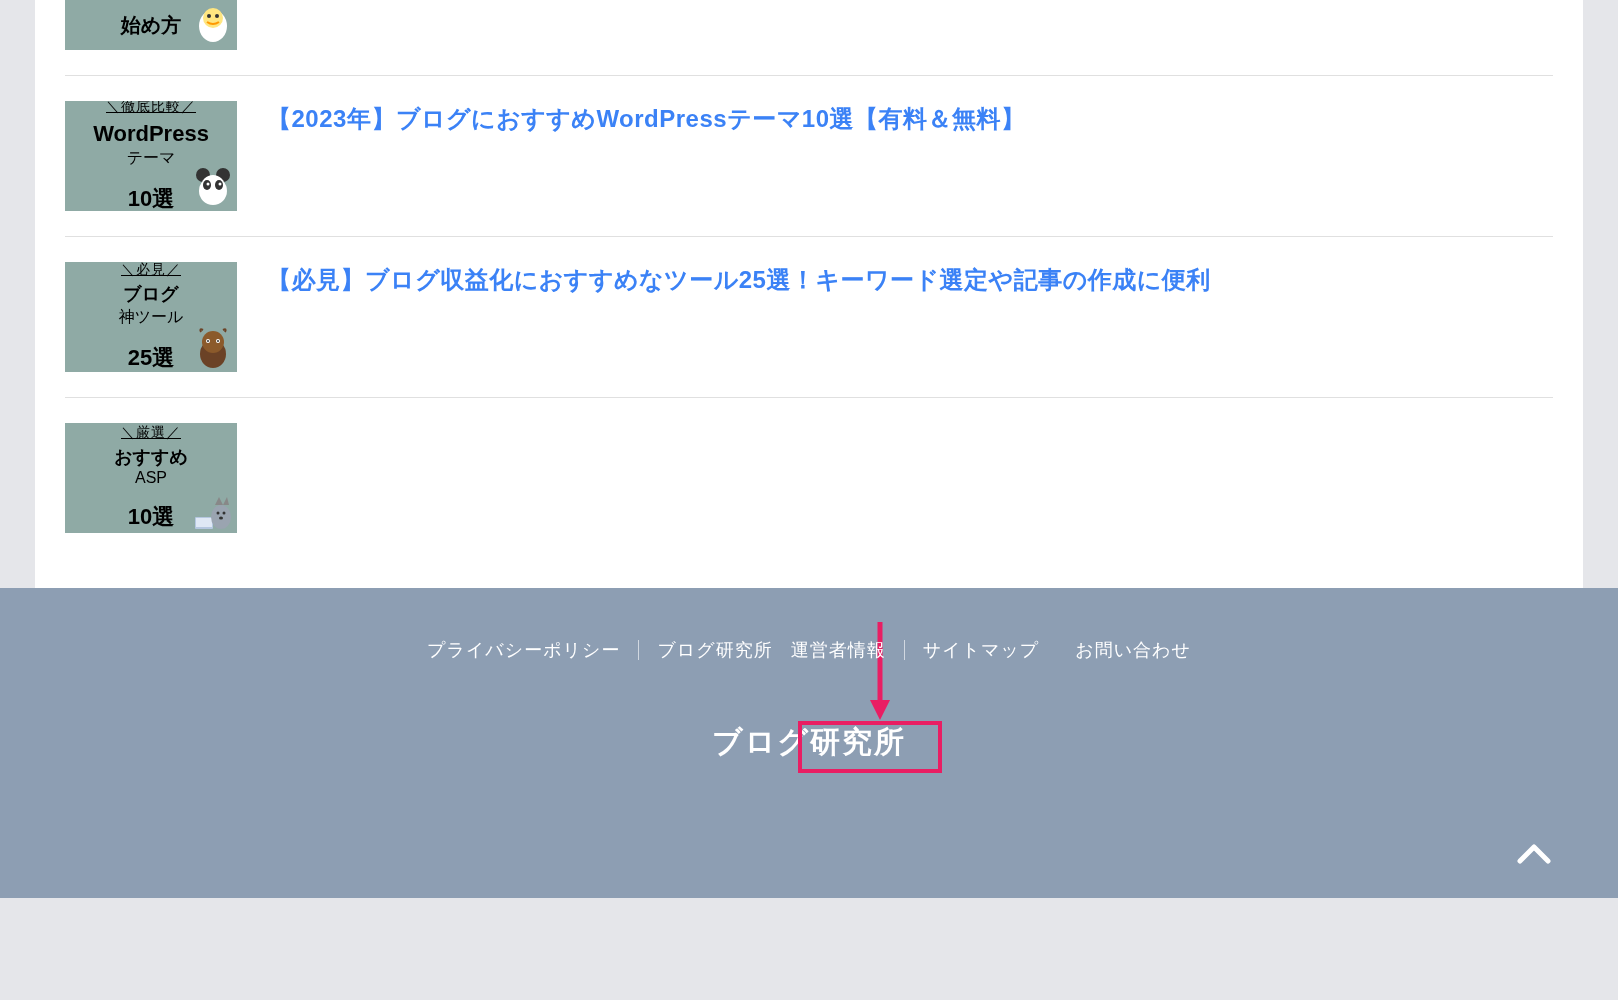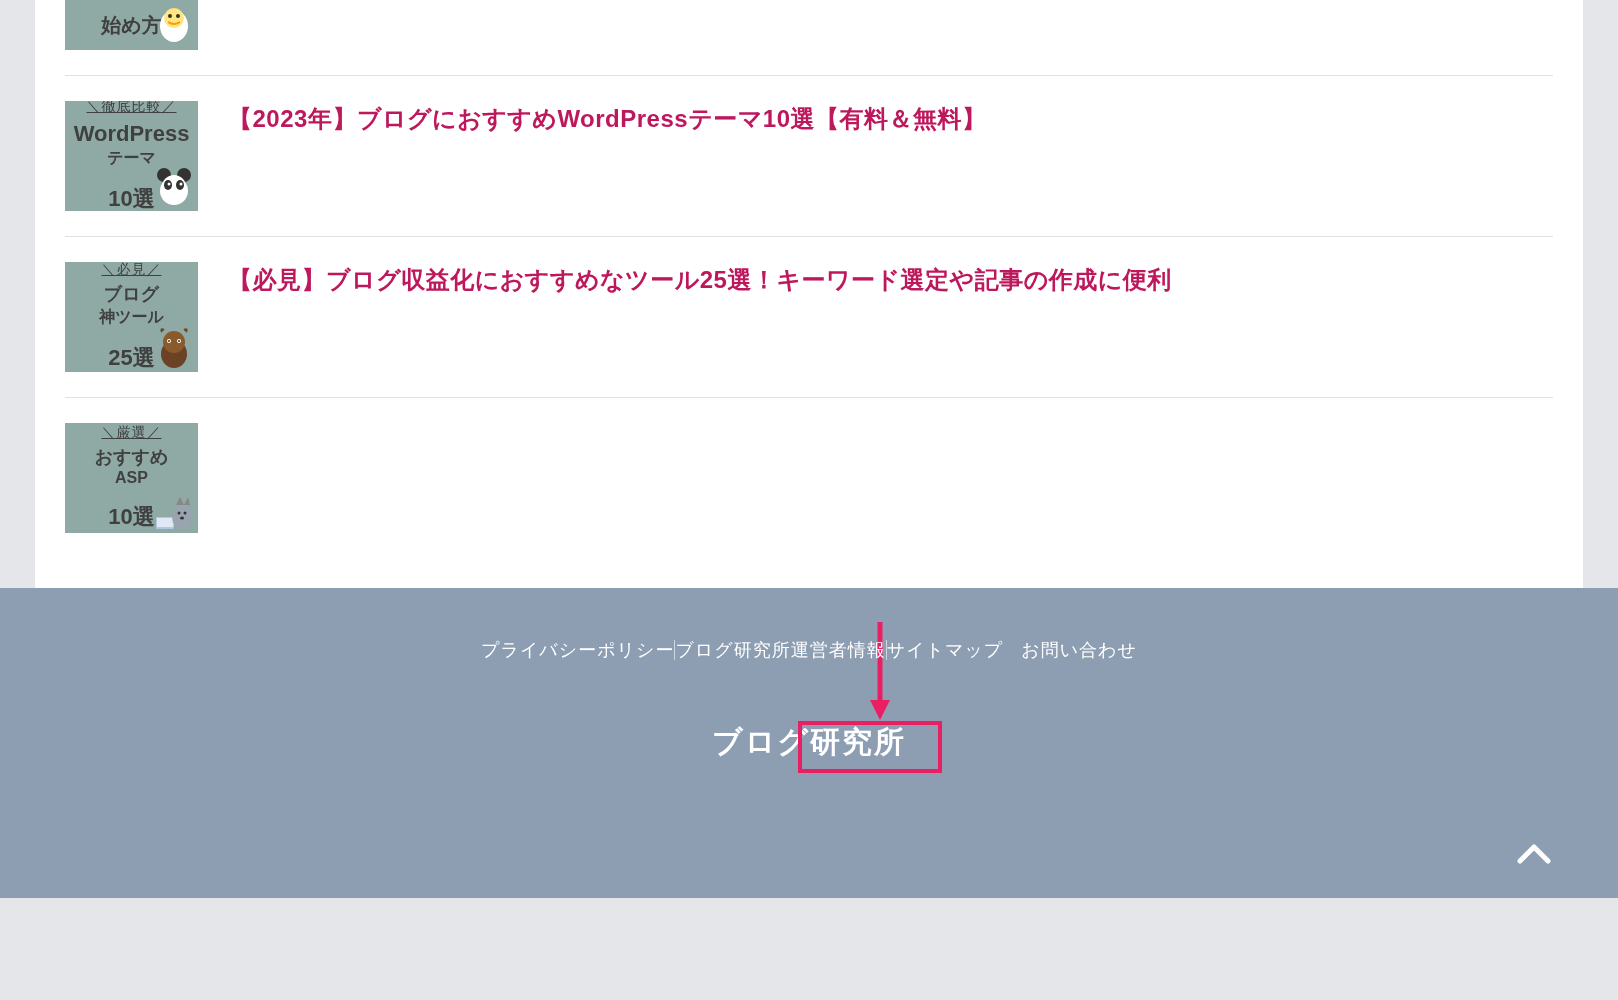--- a/index.html
+++ b/index.html
@@ -17,65 +17,65 @@
 .article-item {
   display: flex;
   align-items: flex-start;
   padding: 25px 0;
   border-bottom: 1px solid #e0e0e0;
   gap: 30px;
 }
 .article-item:first-child { padding-top: 0; }
 .article-item:last-child { border-bottom: none; }
 .thumb {
-  width: 133px;
+  width: 172px;
   height: 110px;
   background: #8faaa5;
   flex-shrink: 0;
   position: relative;
   display: flex;
   flex-direction: column;
   align-items: center;
   justify-content: center;
-  color: #404040;
+  color: #000000;
   overflow: hidden;
 }
 .thumb-small { height: 50px; }
 .thumb-tag {
   font-size: 14px;
   letter-spacing: 1px;
   margin-bottom: 4px;
   text-decoration: underline;
 }
 .thumb-main {
   font-size: 18px;
   font-weight: 700;
   text-align: center;
   line-height: 1.3;
 }
 .thumb-secondary {
   font-size: 16px;
-  font-weight: 700;
+  font-weight: 400;
 }
 .thumb-count {
   font-size: 22px;
   font-weight: 800;
   margin-top: 15px;
 }
 .thumb-character {
   position: absolute;
   right: 4px;
   bottom: 2px;
   width: 40px;
   height: 44px;
 }
 .article-title {
   font-size: 24px;
   font-weight: 800;
-  color: #be185d;
+  color: #3b82f6;
   line-height: 1.5;
   letter-spacing: 0.5px;
 }
 .annotation-arrow {
   position: absolute;
   left: 870px;
   top: 622px;
   pointer-events: none;
 }
 .annotation-box {
@@ -90,20 +90,21 @@
 .footer {
   background: #8d9eb3;
   min-height: 310px;
   padding-top: 50px;
   color: #fff;
 }
 .footer-nav {
   display: flex;
   justify-content: center;
   align-items: center;
+  gap: 18px;
   font-size: 18px;
   letter-spacing: 1px;
 }
 .footer-nav-item { color: #fff; position: relative; }
 .footer-nav-sep {
   width: 1px;
   height: 20px;
   background: rgba(255,255,255,0.6);
 }
 .footer-title {

